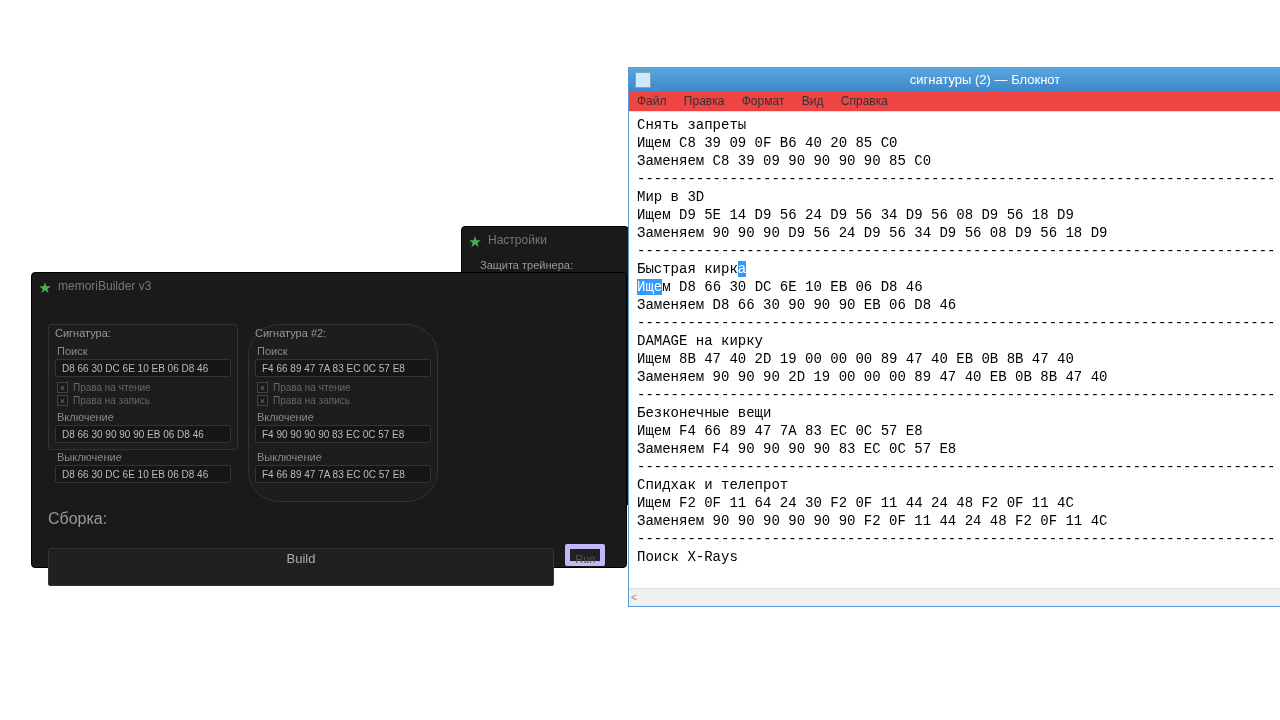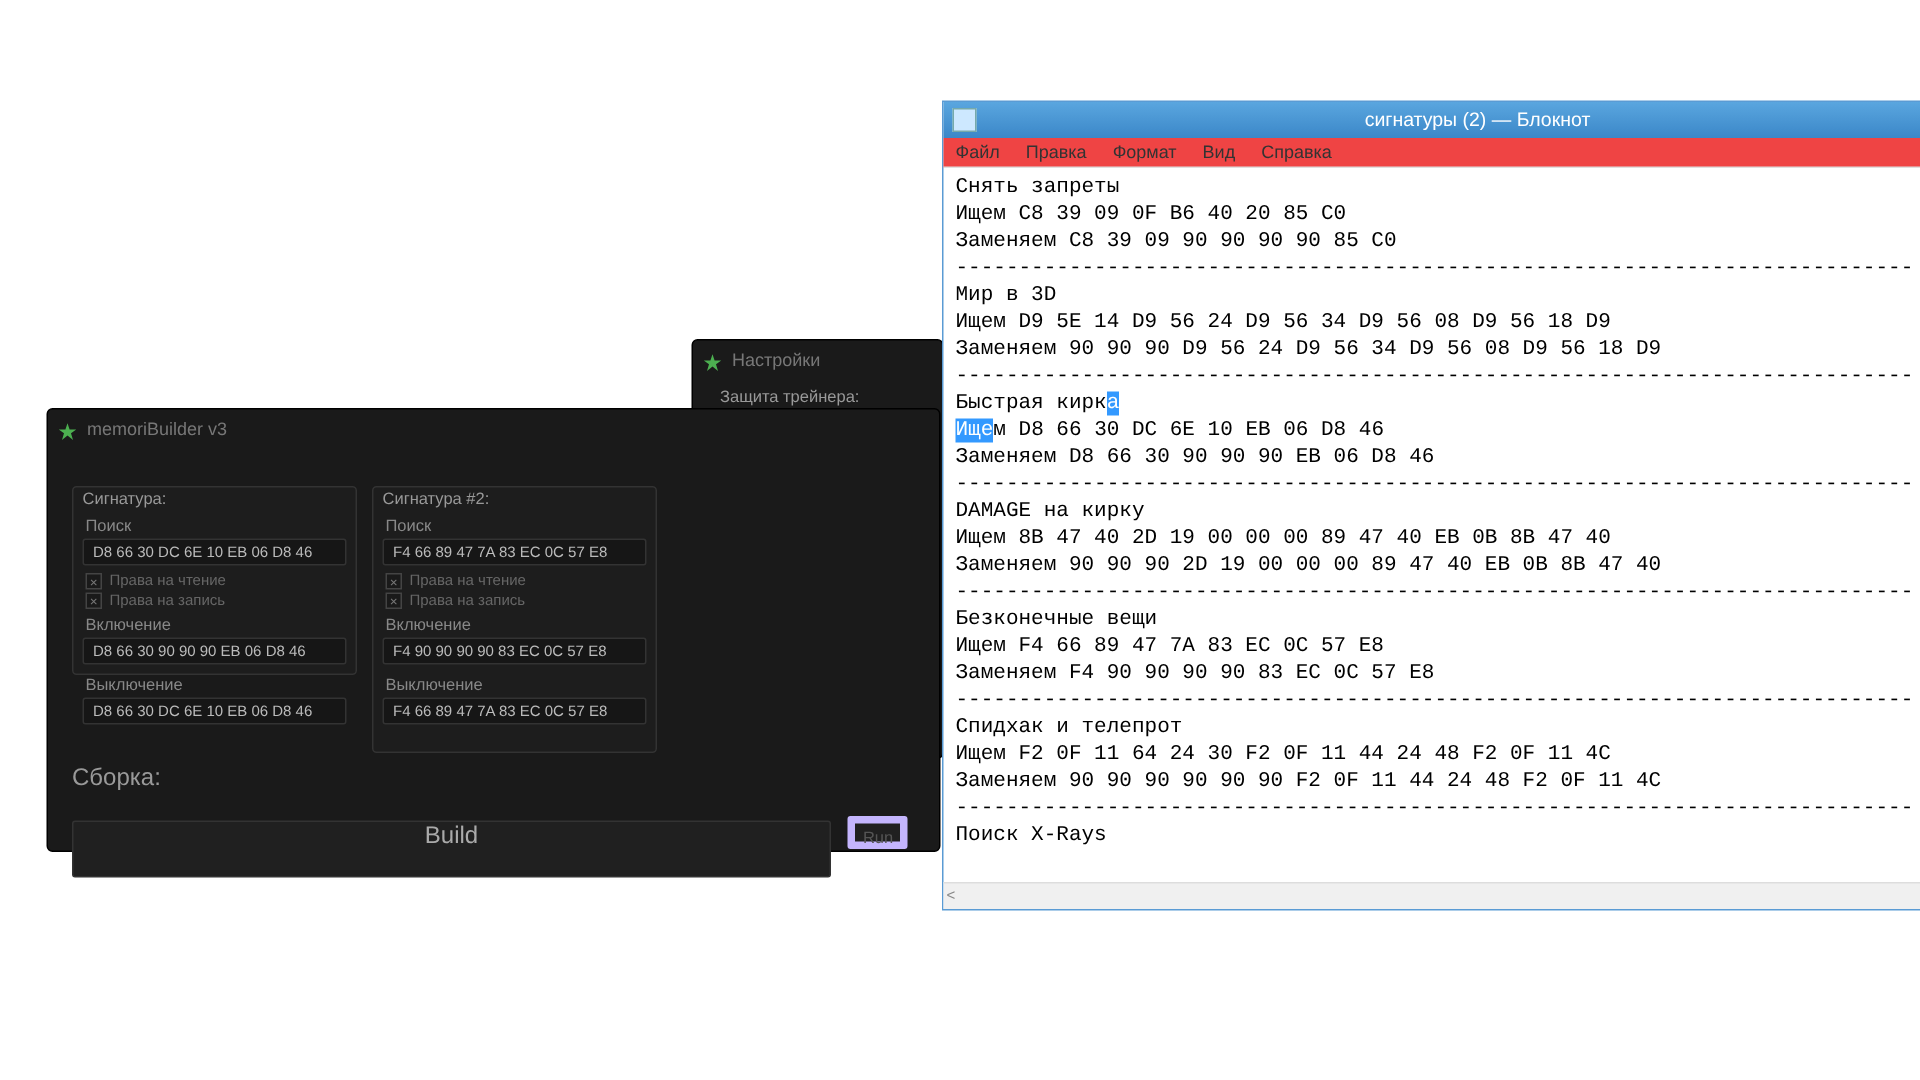--- a/index.html
+++ b/index.html
@@ -8,29 +8,29 @@
   .dark-window { position: absolute; background: #1a1a1a; border: 1px solid #000; border-radius: 4px; color: #888; }
   .dw-main { left: 31px; top: 272px; width: 596px; height: 296px; }
   .dw-settings { left: 461px; top: 226px; width: 168px; height: 280px; }
   .dw-title { height: 26px; line-height: 26px; padding-left: 26px; position: relative; color: #777; font-size: 12px; }
   .star-icon { position: absolute; left: 6px; top: 5px; width: 14px; height: 14px; }
   .star-icon svg { width: 14px; height: 14px; }
   .menu-bar { padding: 4px 10px 8px 10px; color: #aaa; }
   .menu-item { margin-right: 14px; }
   .sig-panel { position: absolute; border: 1px solid #333; border-radius: 3px; background: #1d1d1d; }
   .sig1 { left: 48px; top: 324px; width: 190px; height: 126px; }
-  .sig2 { left: 248px; top: 324px; width: 190px; height: 178px; }
+  .sig2 { left: 248px; top: 324px; width: 190px; height: 178px; border-radius: 31px; }
   .sig-head { font-size: 11px; color: #999; padding: 2px 6px; }
   .field-label { font-size: 11px; color: #888; padding: 4px 8px 1px 8px; }
   .field-box { margin: 1px 6px 4px 6px; height: 18px; line-height: 18px; background: #161616; border: 1px solid #333; border-radius: 2px; padding: 0 6px; color: #bbb; font-size: 10px; }
   .chk-row { padding: 1px 8px; font-size: 10px; color: #666; display: flex; align-items: center; }
   .chk-box { width: 11px; height: 11px; border: 1px solid #444; background: #1a1a1a; margin-right: 5px; display: inline-flex; align-items: center; justify-content: center; font-size: 9px; color: #777; }
   .build-area { position: absolute; left: 48px; top: 510px; width: 574px; }
   .build-label { font-size: 16px; color: #999; margin-bottom: 16px; }
-  .build-btn { width: 506px; height: 38px; background: #202020; border: 1px solid #333; border-radius: 2px; color: #aaa; text-align: center; line-height: 20px; font-size: 16px; display: inline-block; }
+  .build-btn { width: 506px; height: 38px; background: #202020; border: 1px solid #333; border-radius: 2px; color: #aaa; text-align: center; line-height: 20px; font-size: 13px; display: inline-block; }
   .run-btn { display: inline-block; width: 40px; height: 22px; margin-left: 8px; background: #202020; border: 5px solid #c4b5fd; border-radius: 2px; color: #555; text-align: center; line-height: 20px; font-size: 11px; }
   
   .sheader { font-size: 11px; color: #999; padding: 6px 20px 2px 18px; }
   .schk { padding: 1px 10px 1px 18px; font-size: 10px; color: #666; display: flex; align-items: center; }
   .sfield-lbl { font-size: 10px; color: #888; padding: 5px 10px 1px 14px; }
   .sfield-box { margin: 1px 10px 3px 14px; height: 18px; line-height: 18px; background: #161616; border: 1px solid #333; border-radius: 2px; padding: 0 6px; color: #bbb; font-size: 10px; }
   
   .notepad { position: absolute; left: 628px; top: 67px; width: 714px; height: 540px; background: #fff; border: 1px solid #5a9bd4; }
   .np-title { height: 24px; background: linear-gradient(#5aa6df, #3b87c8); color: #fff; text-align: center; line-height: 24px; font-size: 13px; position: relative; }
   .np-icon { position: absolute; left: 6px; top: 4px; width: 16px; height: 16px; background: #cde8ff; border: 1px solid #7aa; }

